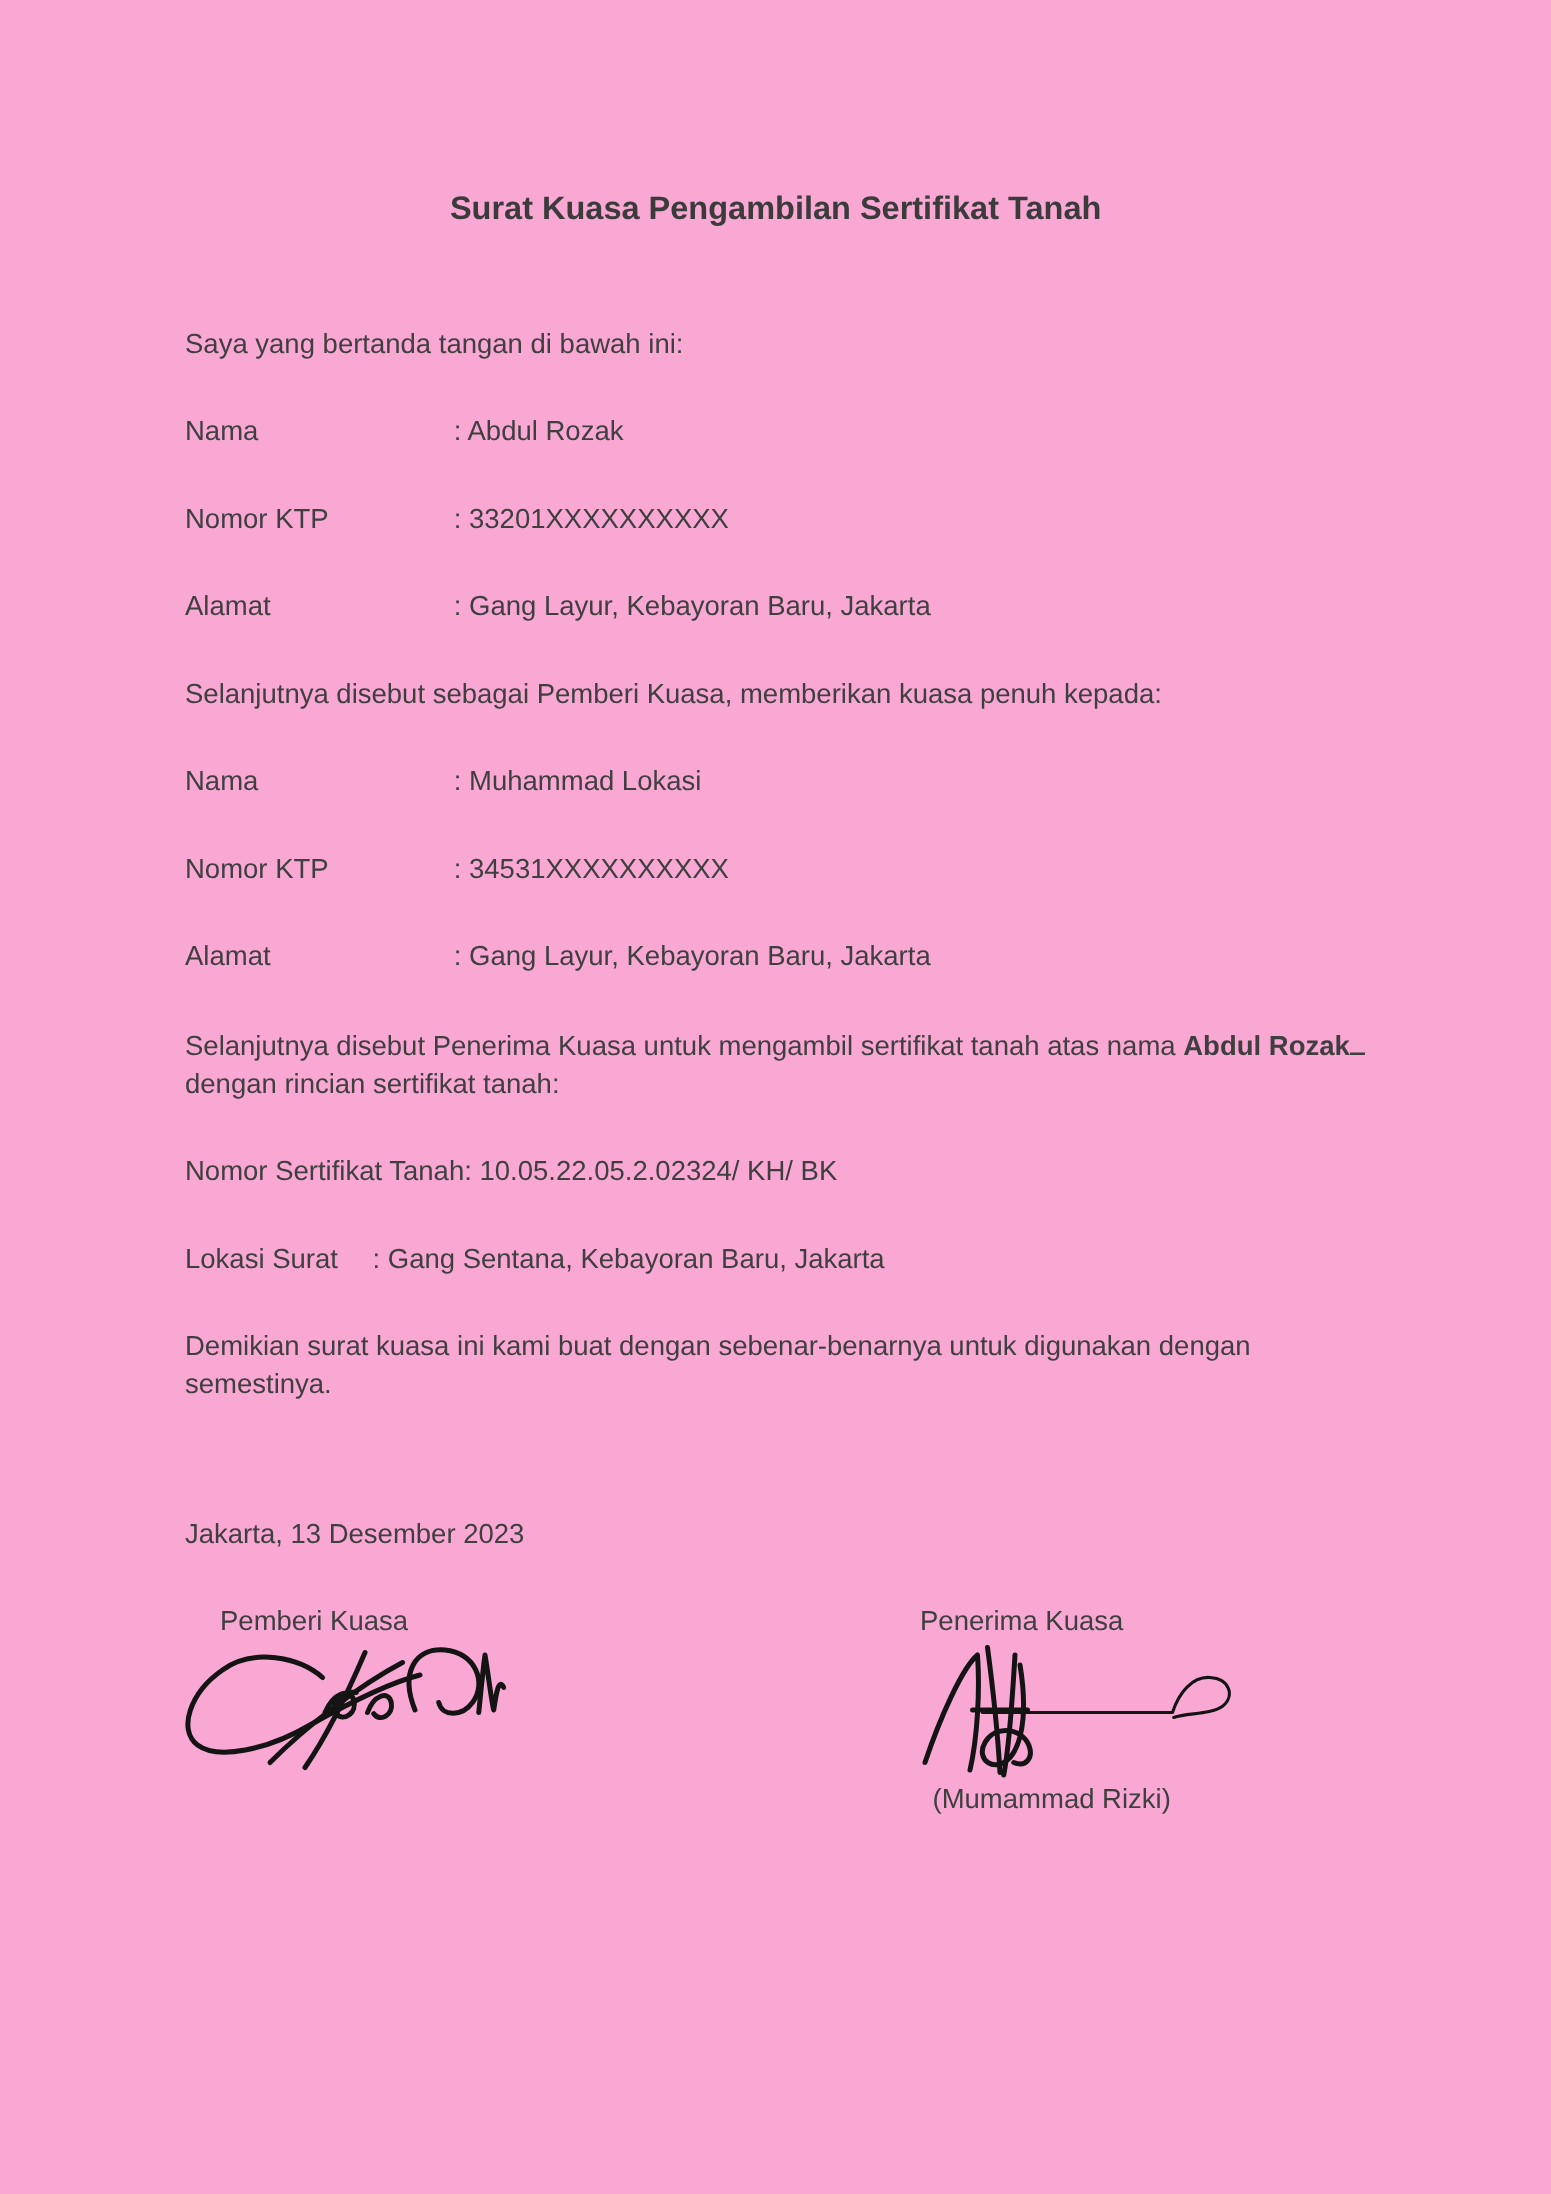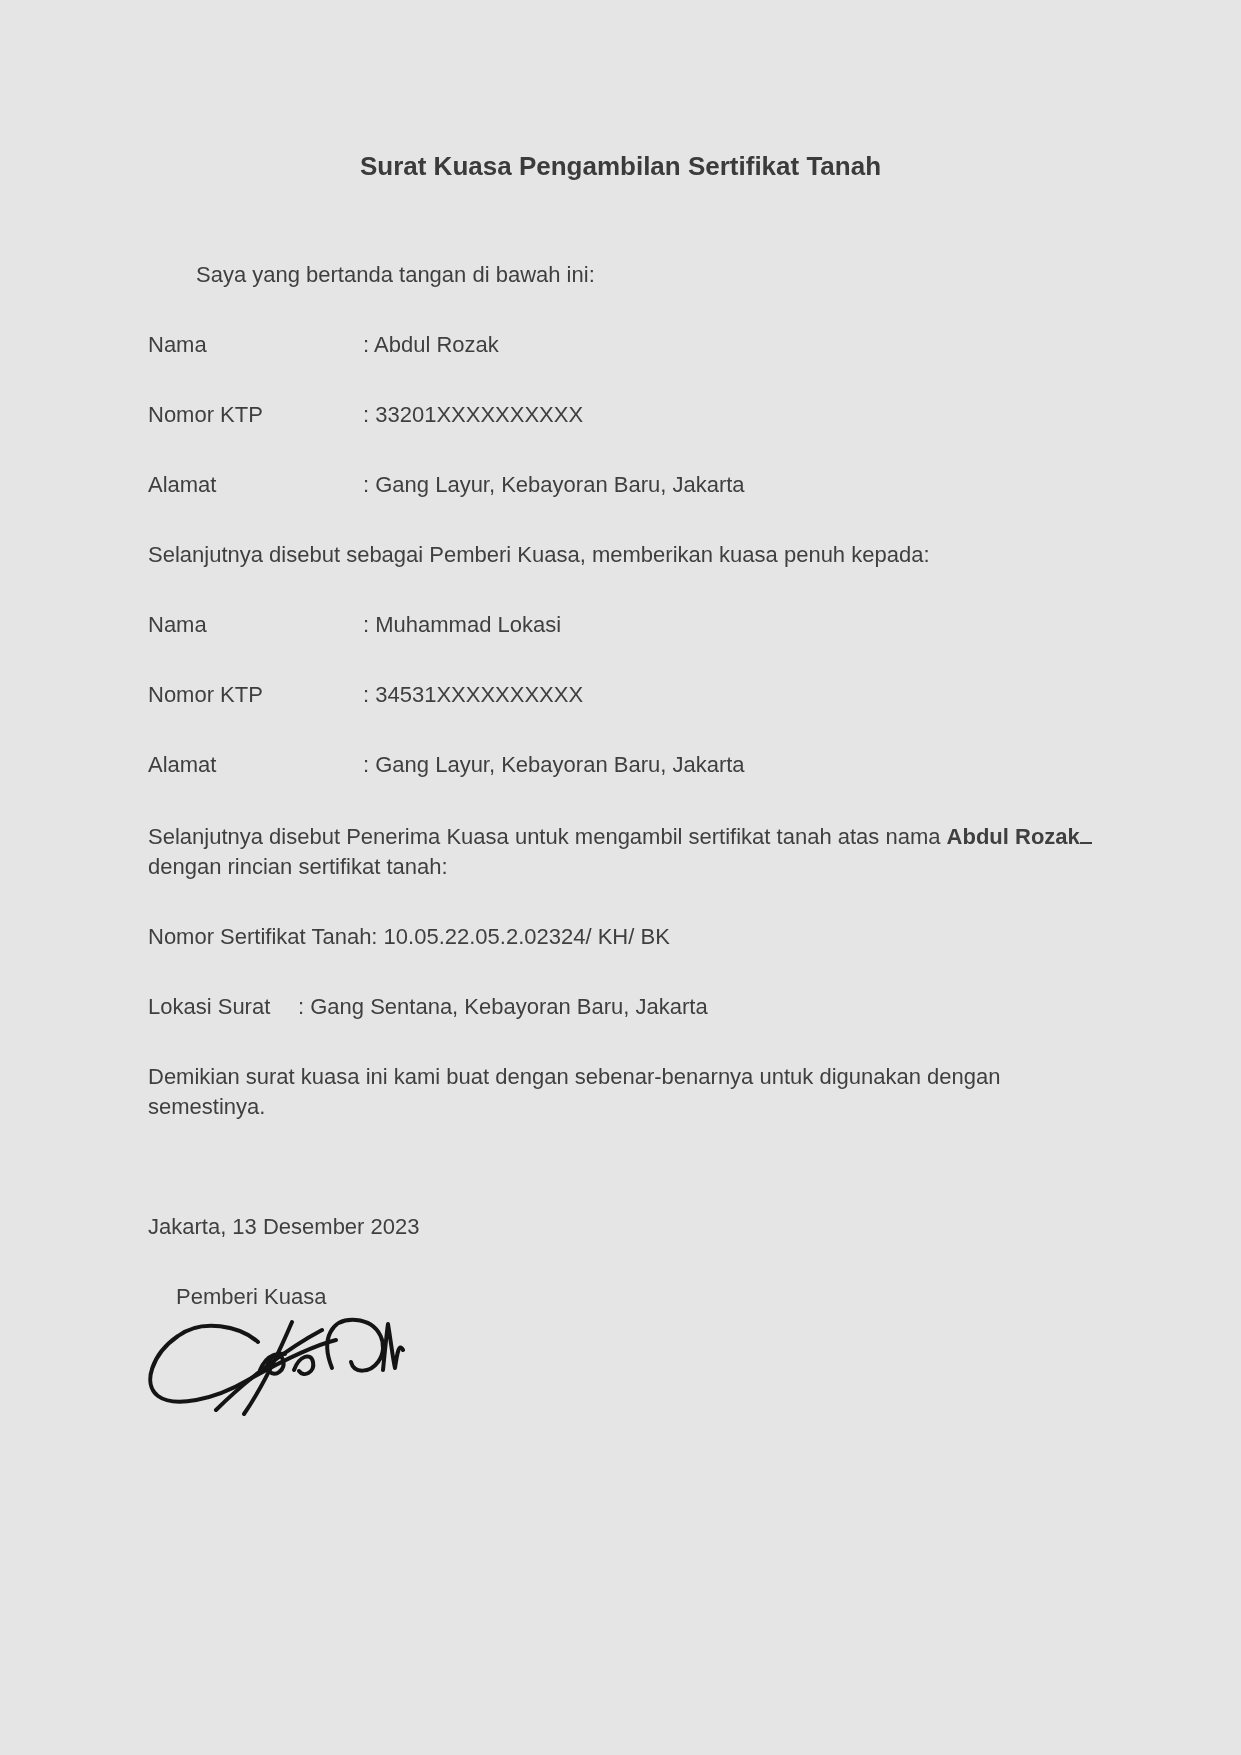--- a/index.html
+++ b/index.html
@@ -1,38 +1,38 @@
 <!DOCTYPE html>
 <html><head>
 <meta charset="utf-8">
 <style>
   html, body { margin: 0; padding: 0; background: #ffffff; }
   .page {
     position: relative;
     width: 1241px;
     height: 1755px;
-    background: #e5e5e5;
+    background: #f9a8d4;
     font-family: "Liberation Sans", sans-serif;
     color: #3f3f3f;
     font-size: 22px;
     line-height: 30px;
     overflow: hidden;
     box-sizing: border-box;
     padding: 148px 148px 0 148px;
   }
   .doc-title {
     font-size: 26px;
     line-height: 36px;
     font-weight: bold;
     text-align: center;
     margin: 0;
     color: #3b3b3b;
   }
   .para { margin: 0 0 40px 0; }
-  .intro { margin-top: 76px; margin-left: 48px; }
+  .intro { margin-top: 76px; }
   .row { display: flex; margin: 0 0 40px 0; }
   .row .label { width: 215px; flex: 0 0 215px; }
   .loc-label { display: inline-block; width: 150px; }
   .bold { font-weight: bold; }
   .underline-mark {
     display: inline-block;
     width: 12px;
     border-bottom: 2px solid #3f3f3f;
     height: 1em;
     vertical-align: baseline;
@@ -103,16 +103,28 @@
         <path d="M118 30 C 100 14 62 6 38 24 C 12 42 2 72 18 84 C 34 96 74 88 108 68 C 140 50 172 34 196 28"></path>
         <path d="M152 10 C 140 38 122 76 104 102"></path>
         <path d="M76 98 C 106 68 148 36 182 18"></path>
         <path d="M120 58 C 127 42 140 38 143 48 C 146 58 135 66 129 59 C 124 52 132 40 145 42"></path>
         <path d="M154 58 C 159 44 171 40 173 50 C 175 60 164 66 159 59"></path>
         <path d="M192 56 C 180 26 192 6 216 8 C 240 10 250 34 238 50 C 230 61 214 62 211 50"></path>
         <path d="M243 58 C 245 38 247 18 248 12 C 251 30 253 48 255 56 C 257 42 259 30 263 38"></path>
       </svg>
     </div>
 
+    <div class="sig-col-right">
+      <div class="sig-role">Penerima Kuasa</div>
+      <svg class="sig-svg right" width="285" height="112" viewBox="0 0 285 112" fill="none" stroke="#141414" stroke-width="4" stroke-linecap="round" stroke-linejoin="round">
+        <path d="M16 98 C 28 62 46 22 58 12 C 60 40 58 78 52 104"></path>
+        <path d="M66 6 C 70 36 74 72 76 106"></path>
+        <path d="M88 12 C 86 44 84 82 79 108"></path>
+        <path d="M92 20 C 97 50 96 80 84 94 C 72 107 56 96 64 82 C 72 68 93 70 99 84 C 103 94 97 102 87 98"></path>
+        <path d="M54 56 L 98 56"></path>
+        <path stroke-width="2.5" d="M62 58 C 120 58 180 58 214 58 C 219 42 230 29 244 30 C 260 31 264 45 254 53 C 244 60 226 58 215 62"></path>
+      </svg>
+      <div class="sig-name">(Mumammad Rizki)</div>
+    </div>
 
   </div>
 
 </div>
 
 </body></html>

